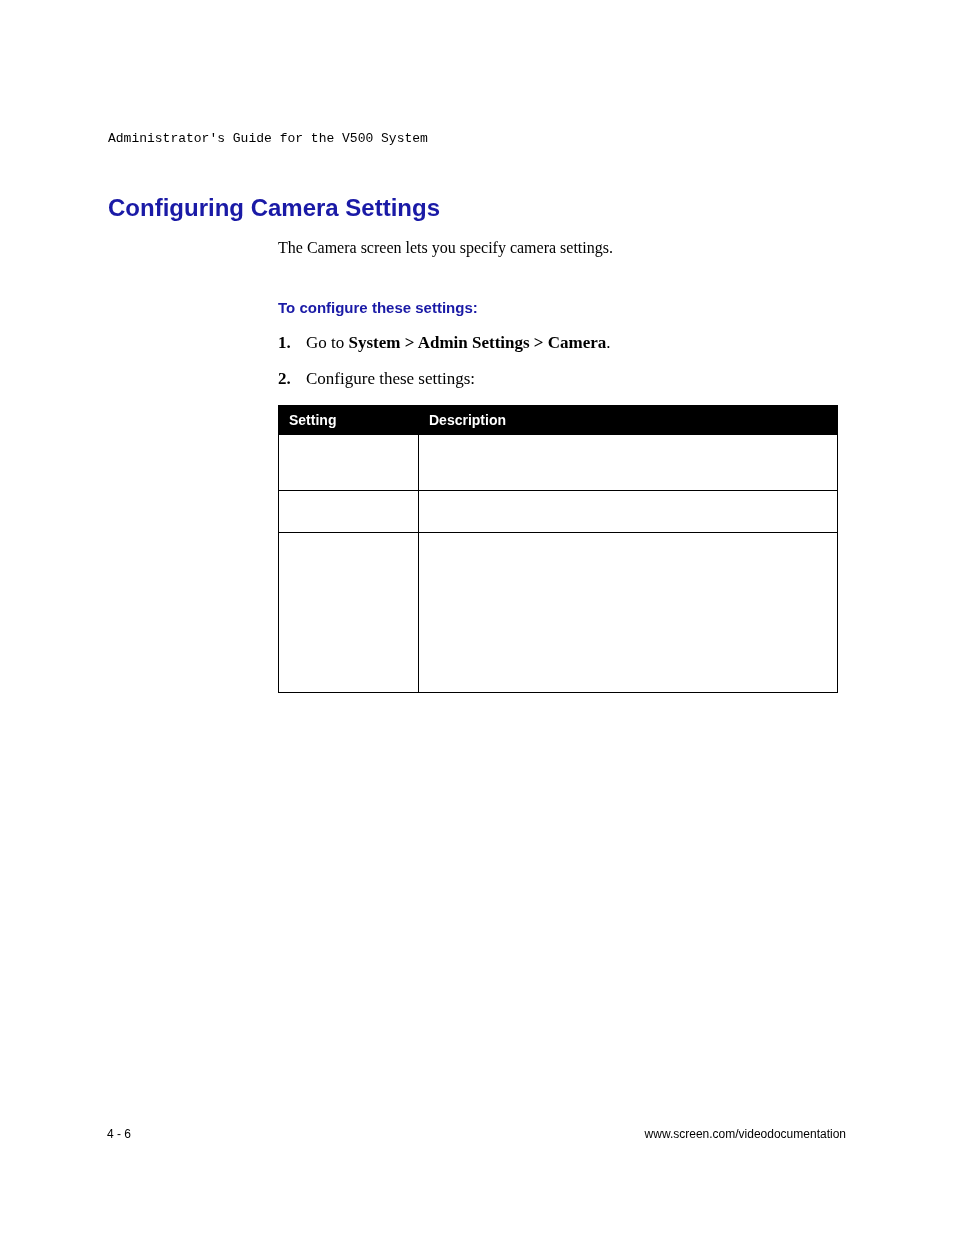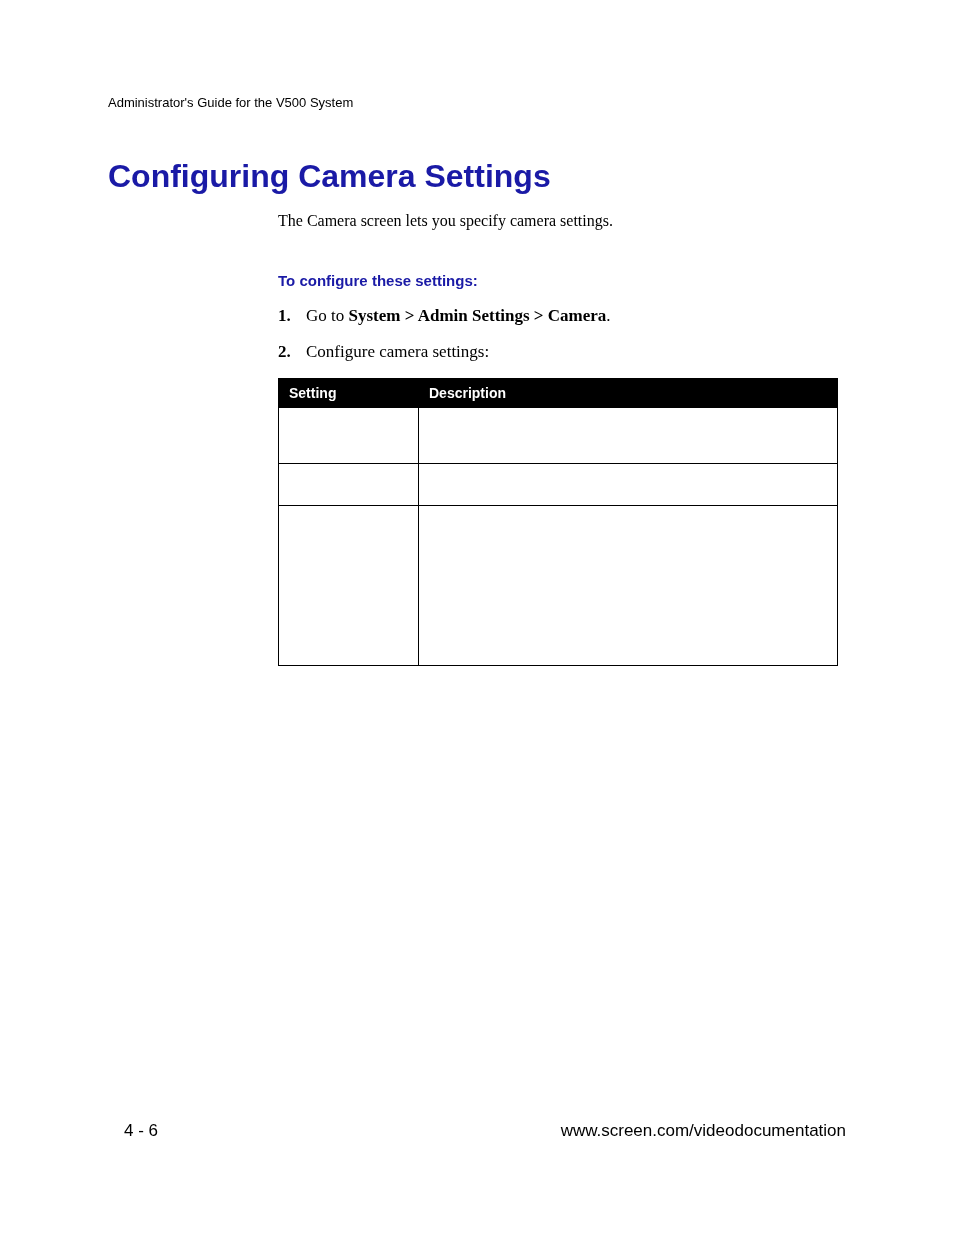--- a/index.html
+++ b/index.html
@@ -4,29 +4,30 @@
 <style>
   * { box-sizing: border-box; margin: 0; padding: 0; }
   html, body { width: 954px; height: 1235px; background: #fff; font-family: Georgia, "Times New Roman", serif; color: #000; }
   .page {
     position: relative;
     width: 954px;
     height: 1235px;
     padding: 95px 108px 0 108px;
   }
   .running-head {
-    font-family: Liberation Sans, sans-serif;
+    font-family: Liberation Mono, monospace;
     font-size: 13px;
     color: #000;
     margin-bottom: 48px;
+    margin-top: 36px;
   }
   .section-title {
     font-family: "Segoe UI", "Helvetica Neue", Arial, sans-serif;
     font-weight: 700;
-    font-size: 32px;
+    font-size: 24px;
     color: #1a1aa6;
     margin-bottom: 14px;
   }
   .intro {
     font-size: 16px;
     margin-left: 170px;
     line-height: 1.45;
     margin-bottom: 40px;
   }
   .subhead {
@@ -81,26 +82,26 @@
   }
   .settings-table tbody td.setting-name {
     font-weight: 400;
   }
   .row-0 td { height: 56px; }
   .row-1 td { height: 42px; }
   .row-2 td { height: 160px; }
   .footer {
     position: absolute;
     bottom: 94px;
-    left: 124px;
+    left: 107px;
     right: 108px;
     display: flex;
     justify-content: space-between;
     font-family: "Segoe UI", "Helvetica Neue", Arial, sans-serif;
-    font-size: 17px;
+    font-size: 12px;
   }
 </style>
 </head>
 <body>
 
 <div class="page">
 
   <div class="running-head">Administrator's Guide for the V500 System</div>
 
   <h1 class="section-title">Configuring Camera Settings</h1>
@@ -112,21 +113,21 @@
   <div class="steps">
     <div class="step">
       <div class="step-num">1.</div>
       <div class="step-body">
         <span>Go to </span><span class="b">System &gt; Admin Settings &gt; Camera</span><span>.</span>
       </div>
     </div>
     <div class="step">
       <div class="step-num">2.</div>
       <div class="step-body">
-        <span>Configure camera settings:</span><span class="b"></span><span></span>
+        <span>Configure these settings:</span><span class="b"></span><span></span>
       </div>
     </div>
   </div>
 
   <table class="settings-table">
     <thead>
       <tr>
         <th class="col-setting">Setting</th>
         <th>Description</th>
       </tr>

